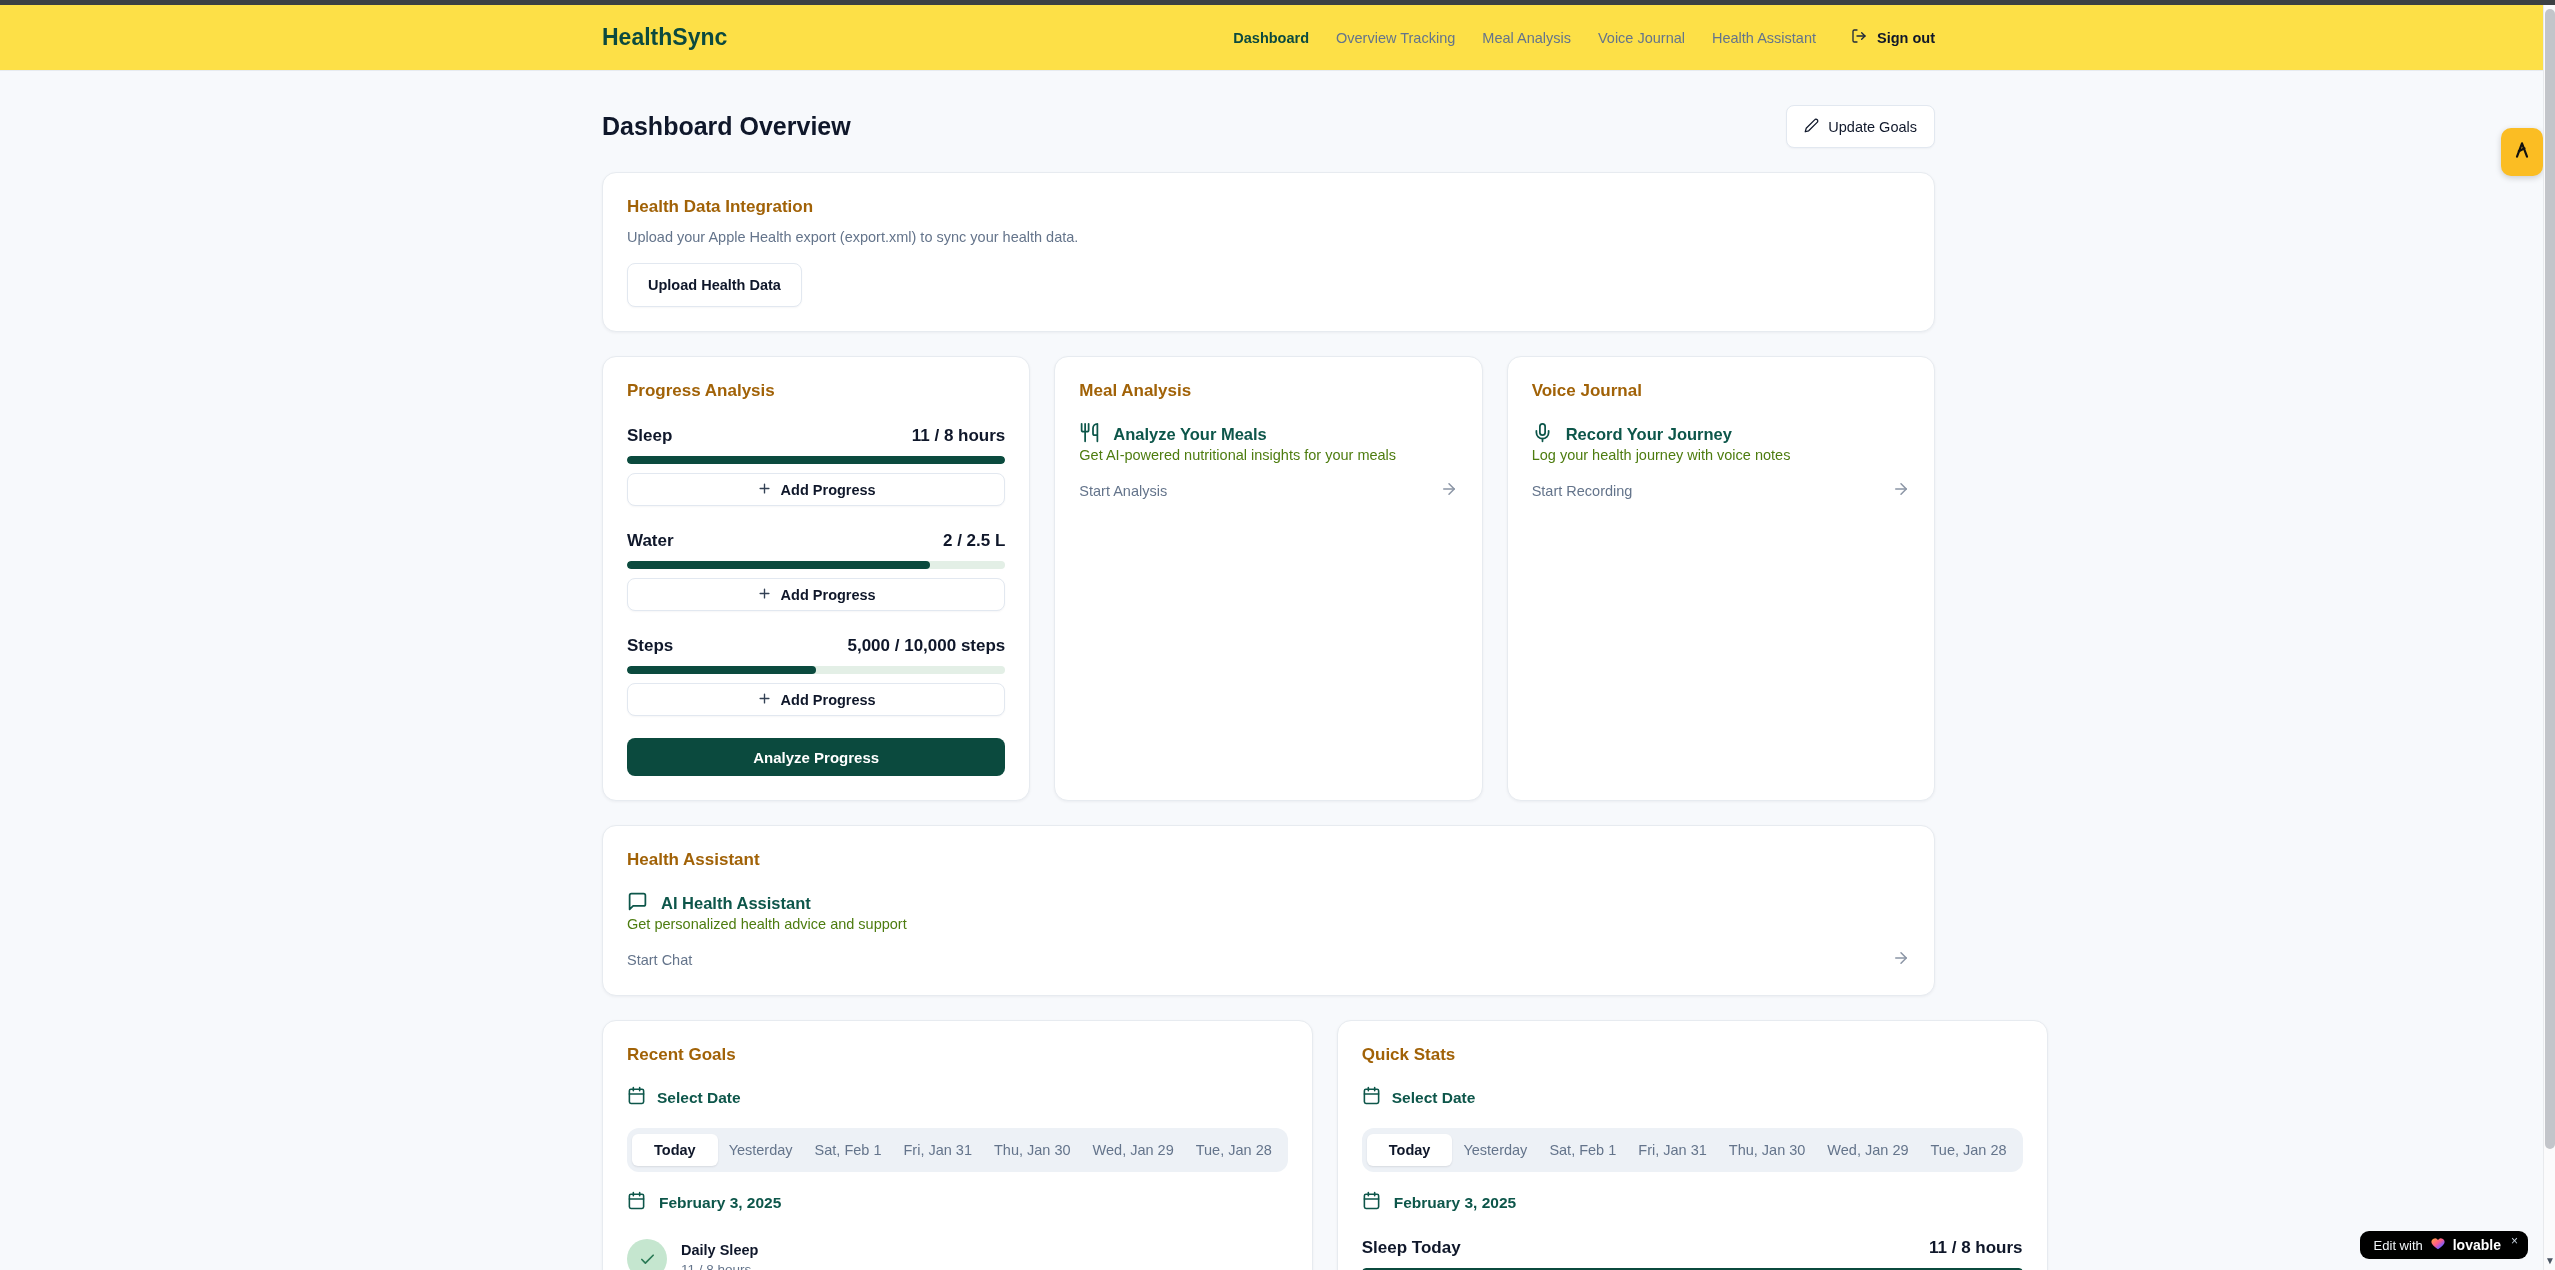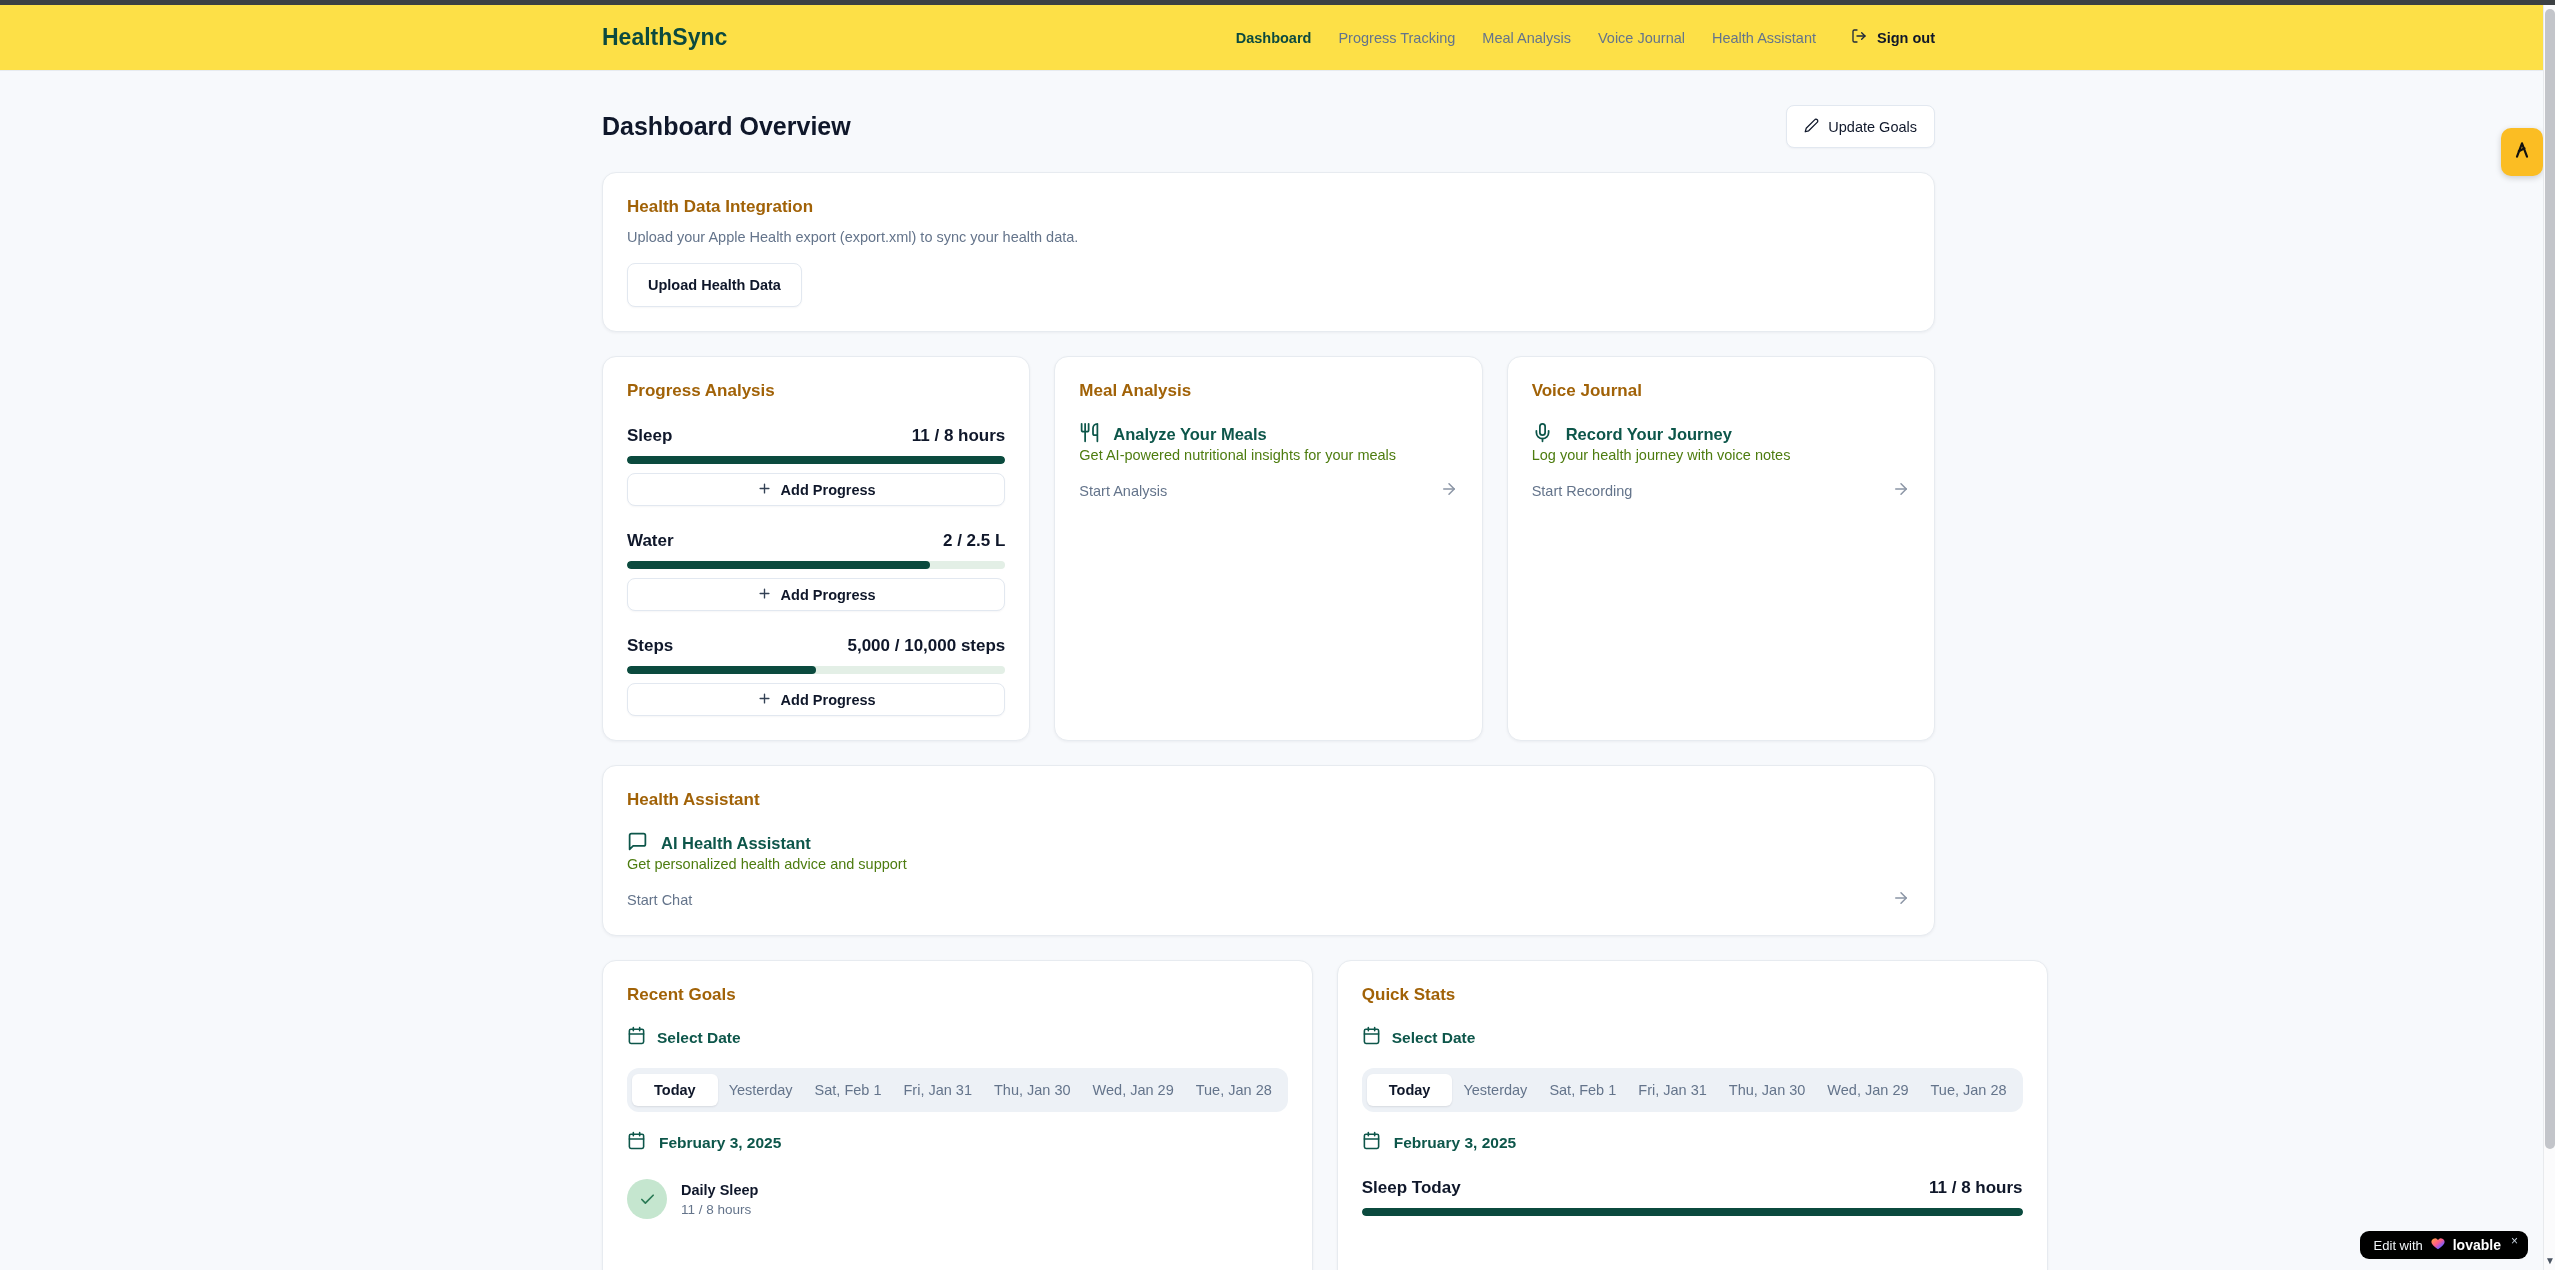--- a/index.html
+++ b/index.html
@@ -102,21 +102,21 @@
 </head>
 <body>
 
 <div class="os-strip"></div>
 
 <header class="header">
   <div class="container">
     <div class="logo">HealthSync</div>
     <nav class="nav">
       <span class="nav-item active">Dashboard</span>
-      <span class="nav-item">Progress Tracking</span>
+      <span class="nav-item">Overview Tracking</span>
       <span class="nav-item">Meal Analysis</span>
       <span class="nav-item">Voice Journal</span>
       <span class="nav-item">Health Assistant</span>
       <span class="signout">
         <span>
           <svg width="16" height="16" viewBox="0 0 24 24" fill="none" stroke="currentColor" stroke-width="2" stroke-linecap="round" stroke-linejoin="round">
               <path d="M9 21H5a2 2 0 0 1-2-2V5a2 2 0 0 1 2-2h4"></path>
               <polyline points="16 17 21 12 16 7"></polyline>
               <line x1="21" y1="12" x2="9" y2="12"></line>
             </svg>
@@ -193,20 +193,21 @@
             <div class="bar-fill" style="width: 50%;"></div>
           </div>
         <button class="btn btn-add">
           <span><svg width="15" height="15" viewBox="0 0 24 24" fill="none" stroke="currentColor" stroke-width="2.2" stroke-linecap="round">
                 <path d="M12 5v14M5 12h14"></path>
               </svg></span>
           <span>Add Progress</span>
         </button>
       </div>
 
+      <button class="btn-analyze">Analyze Progress</button>
     </section>
 
     <section class="card">
       <h2 class="card-title">Meal Analysis</h2>
       <div class="feature">
         <span>
           <svg width="21" height="21" viewBox="0 0 24 24" fill="none" stroke="currentColor" stroke-width="2" stroke-linecap="round" stroke-linejoin="round">
               <path d="M3 2v7c0 1.1.9 2 2 2h4a2 2 0 0 0 2-2V2"></path>
               <path d="M7 2v20"></path>
               <path d="M21 15V2a5 5 0 0 0-5 5v6c0 1.1.9 2 2 2h3Zm0 0v7"></path>

